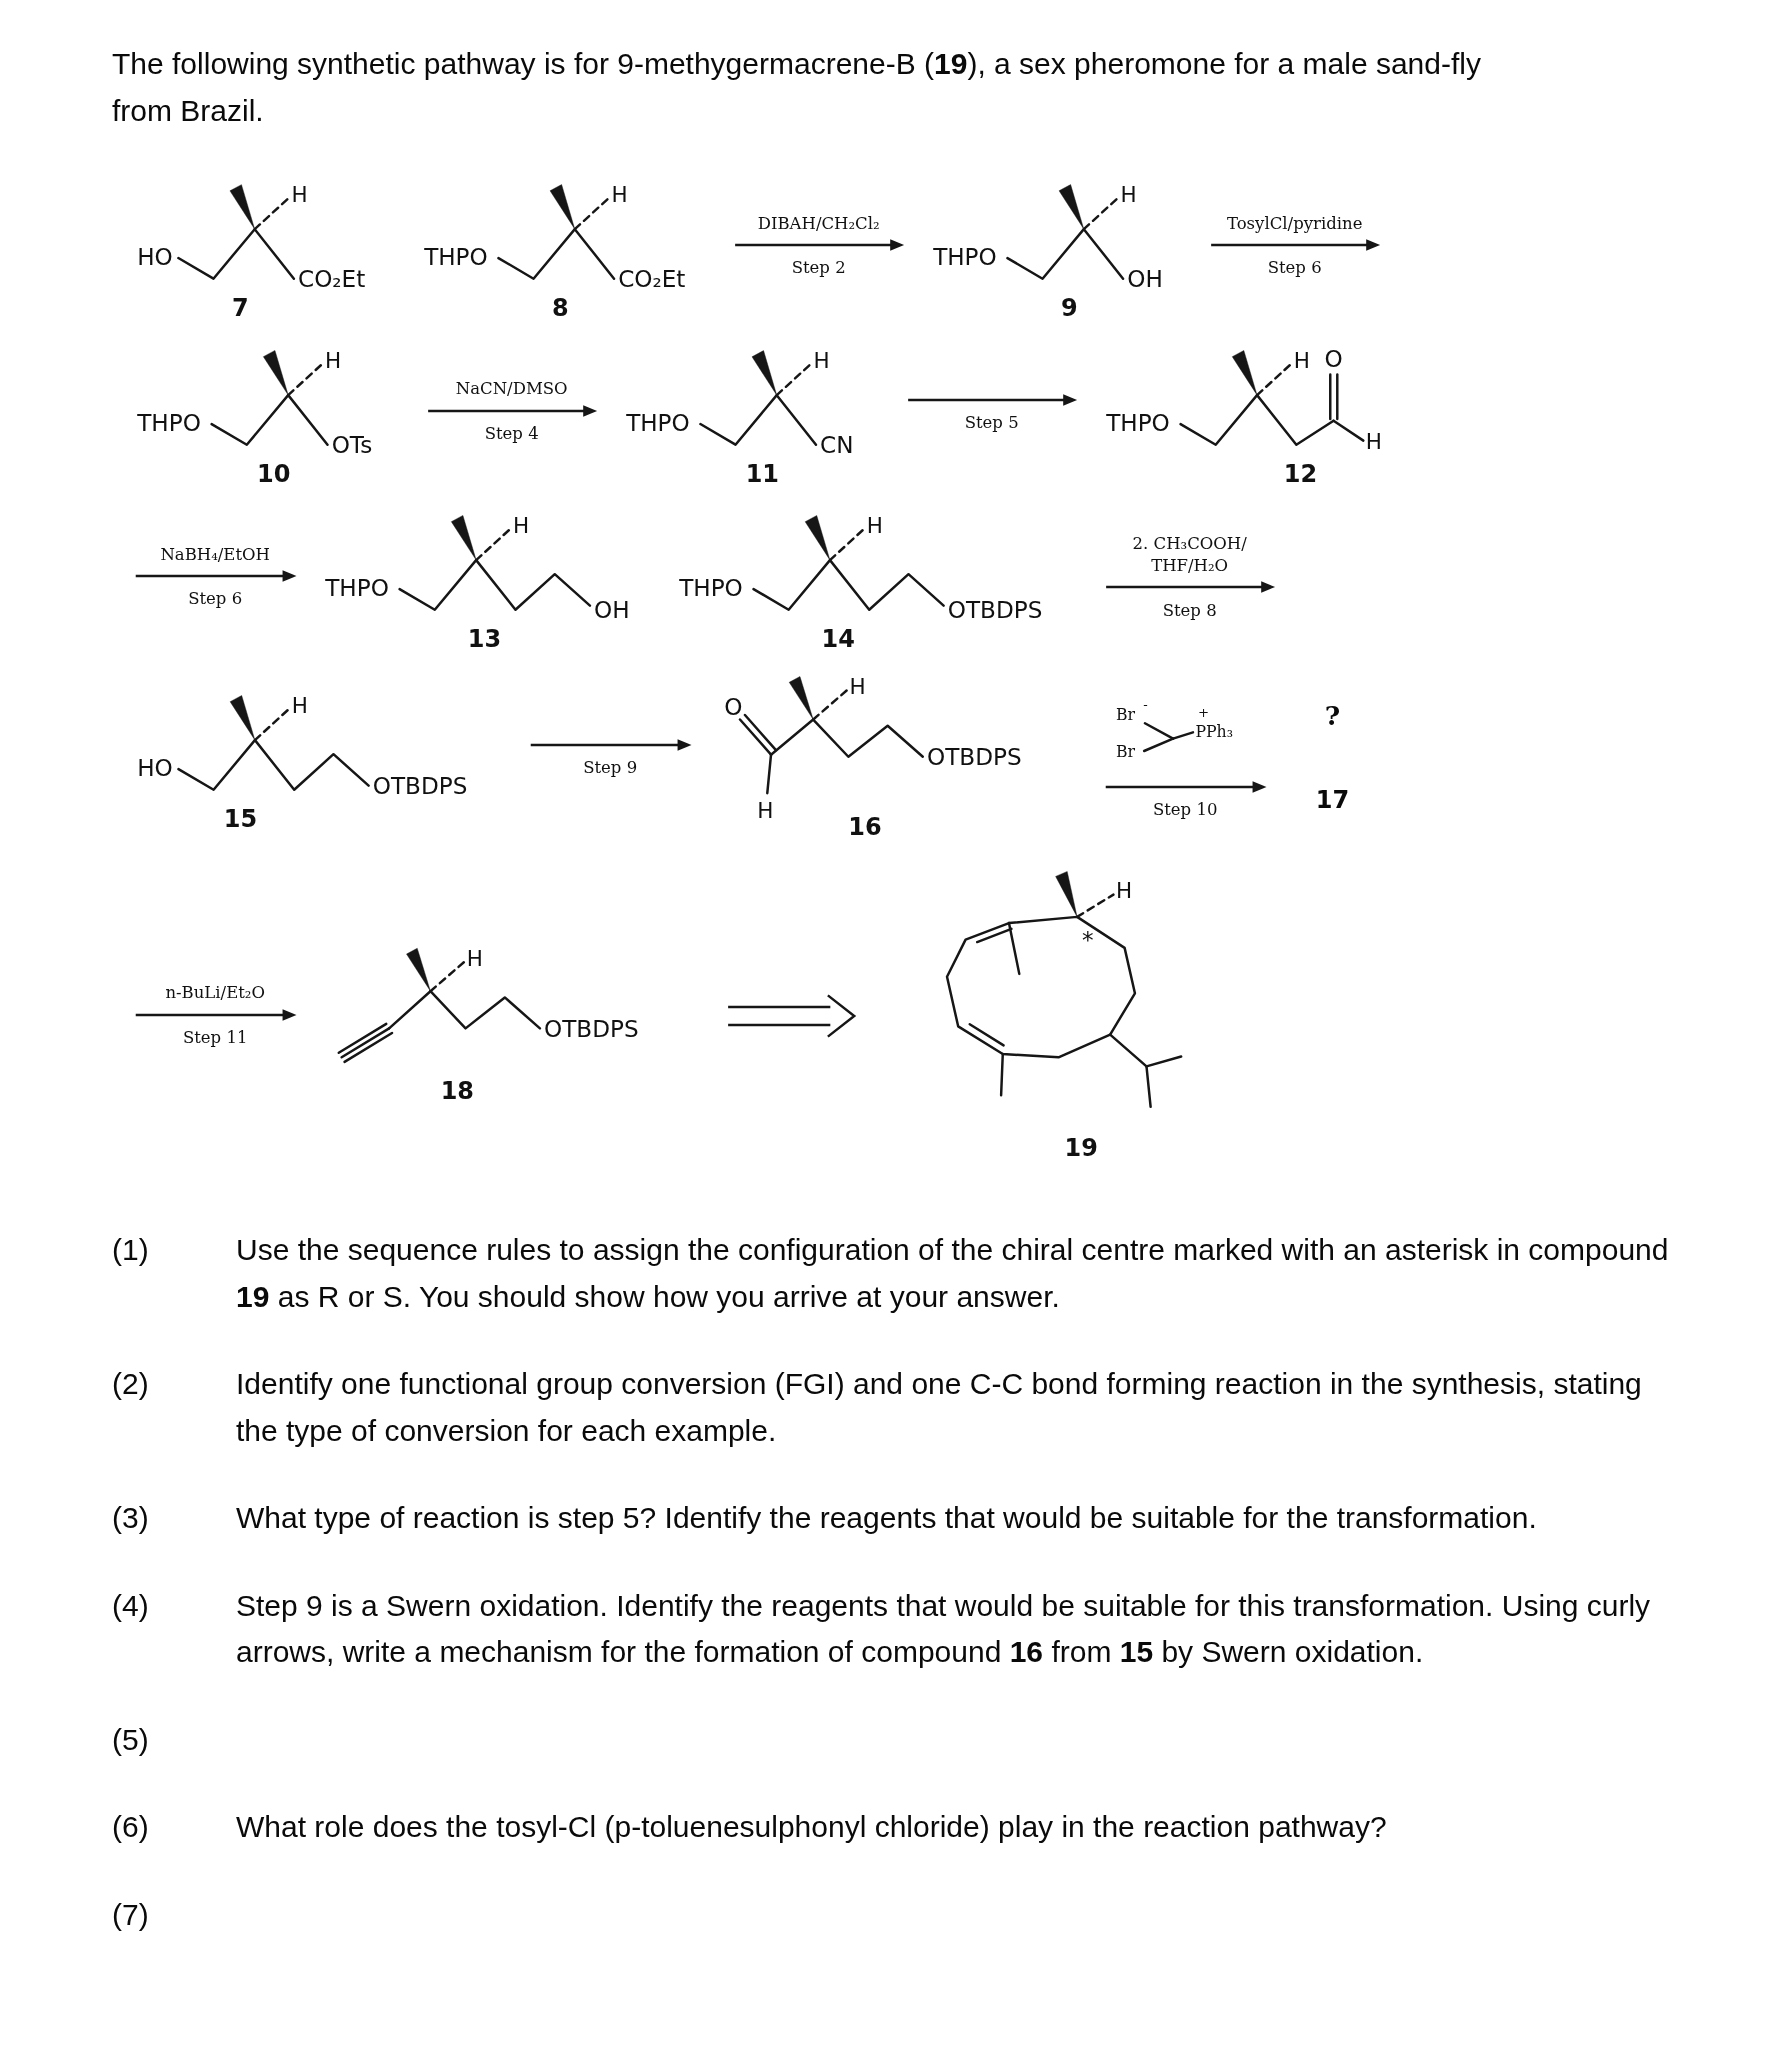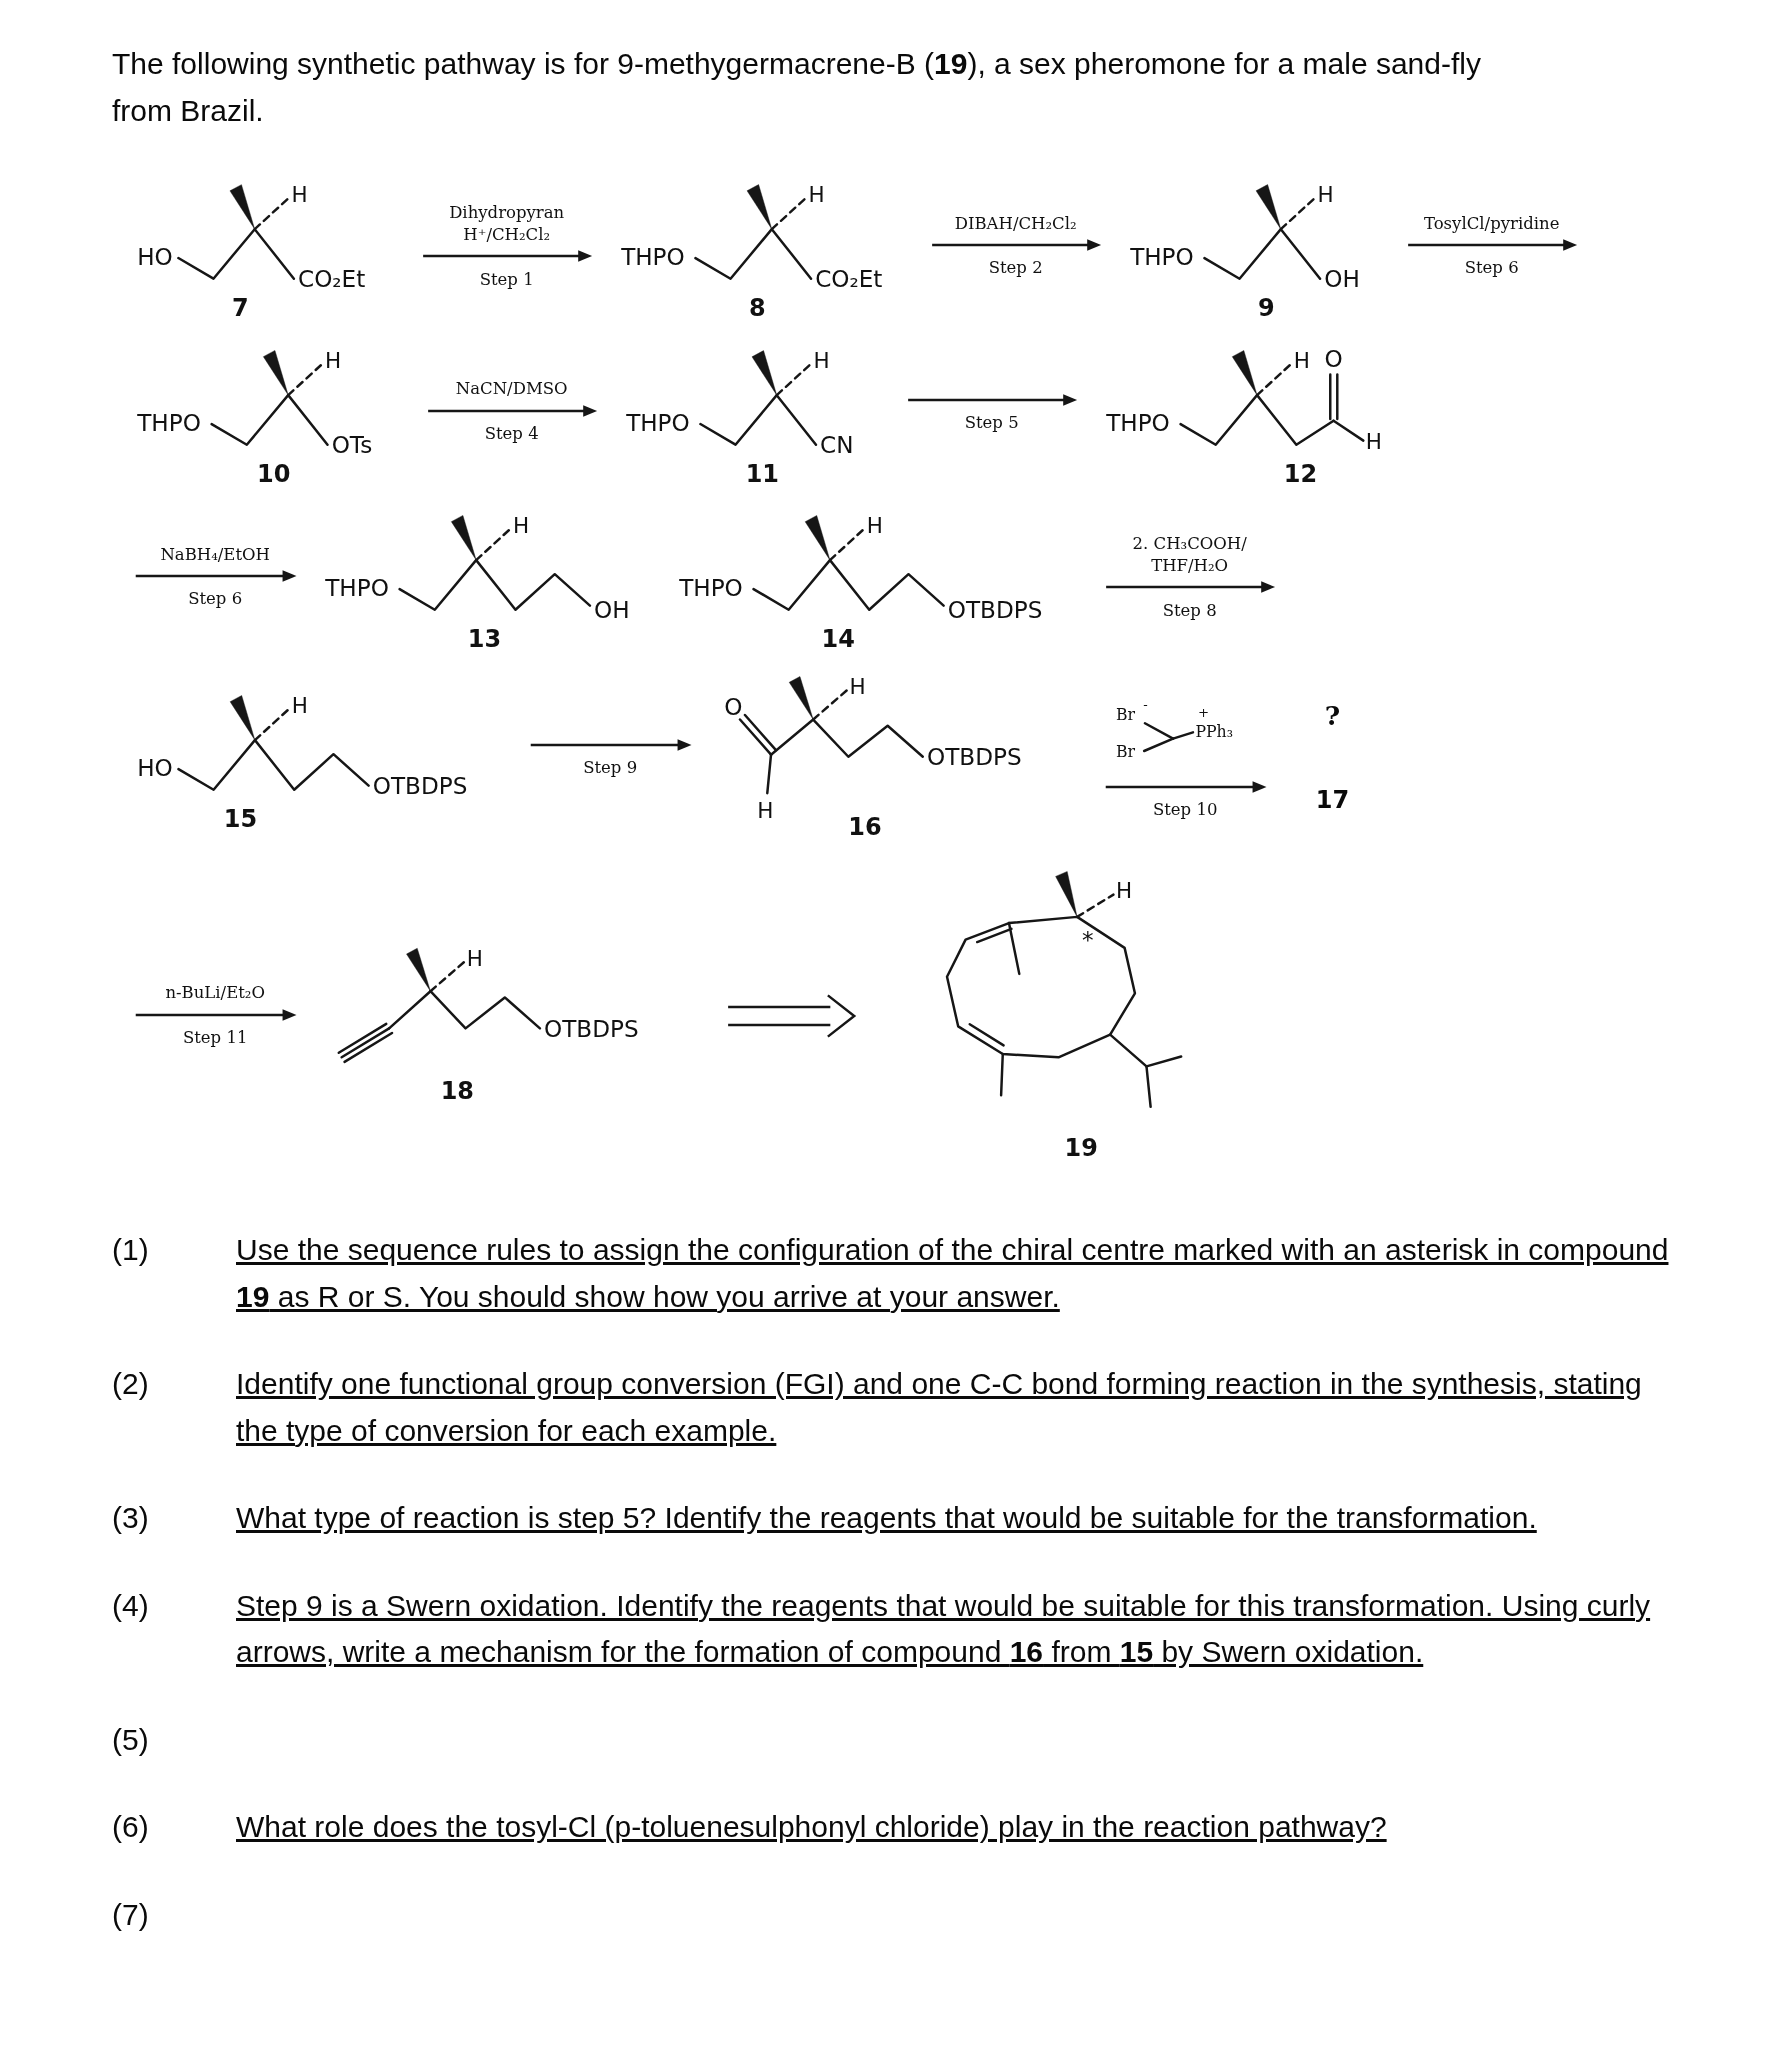--- a/index.html
+++ b/index.html
@@ -35,21 +35,21 @@
   .ar-head{fill:#161616;stroke:none;}
   .ar-open{stroke:#161616;stroke-width:6;fill:none;}
 
   .qmark-block{flex:none;display:flex;flex-direction:column;align-items:center;margin-left:25px;}
   .qmark{font-family:"DejaVu Serif",serif;font-size:26.4px;font-weight:bold;}
   .qmark-num{font-family:"DejaVu Sans",sans-serif;font-size:24px;font-weight:bold;margin-top:45px;}
 
   
   .question{display:flex;align-items:flex-start;margin-bottom:41px;}
   .qnum{flex:0 0 124px;}
-  .qtext{max-width:1438px;text-decoration:underline;}
+  .qtext{max-width:1438px;}
 </style>
 </head>
 <body>
 
 <div class="intro">
   <span>The following synthetic pathway is for 9-methygermacrene-B (</span><span class="b">19</span><span>), a sex pheromone for a male sand-fly</span><br>
   <span>from Brazil.</span>
 </div>
 
 <div class="scheme">
@@ -61,29 +61,20 @@
         <text class="atom" x="10" y="225">HO</text>
         <polyline class="bond" points="110,208 195,258 295,138 390,258"></polyline>
         <polygon class="wedge" points="295,138 235,45 263,30"></polygon>
         <line class="bond dash" x1="295" y1="138" x2="378" y2="62"></line>
         <text class="hlab" x="384" y="72">H</text>
         <text class="atom" x="400" y="278">CO₂Et</text>
         <text class="cnum" x="260" y="348" text-anchor="middle">7</text>
       </svg>
     </div>
 
-    <div class="arrow-block">
-      <div class="reagent">Dihydropyran</div>
-      <div class="reagent">H⁺/CH₂Cl₂</div>
-      <svg width="174" height="18" viewBox="0 0 420 44">
-        <line class="ar" x1="5" y1="22" x2="388" y2="22"></line>
-          <polygon class="ar-head" points="418,22 384,8 384,36"></polygon>
-      </svg>
-      <div class="step">Step 1</div>
-    </div>
 
     <div class="compound">
       <svg width="289" height="149" viewBox="0 0 700 360" style="font-size:72px">
         <text class="atom" x="10" y="225">THPO</text>
         <polyline class="bond" points="190,208 275,258 375,138 470,258"></polyline>
         <polygon class="wedge" points="375,138 315,45 343,30"></polygon>
         <line class="bond dash" x1="375" y1="138" x2="458" y2="62"></line>
         <text class="hlab" x="464" y="72">H</text>
         <text class="atom" x="480" y="278">CO₂Et</text>
         <text class="cnum" x="340" y="348" text-anchor="middle">8</text>

